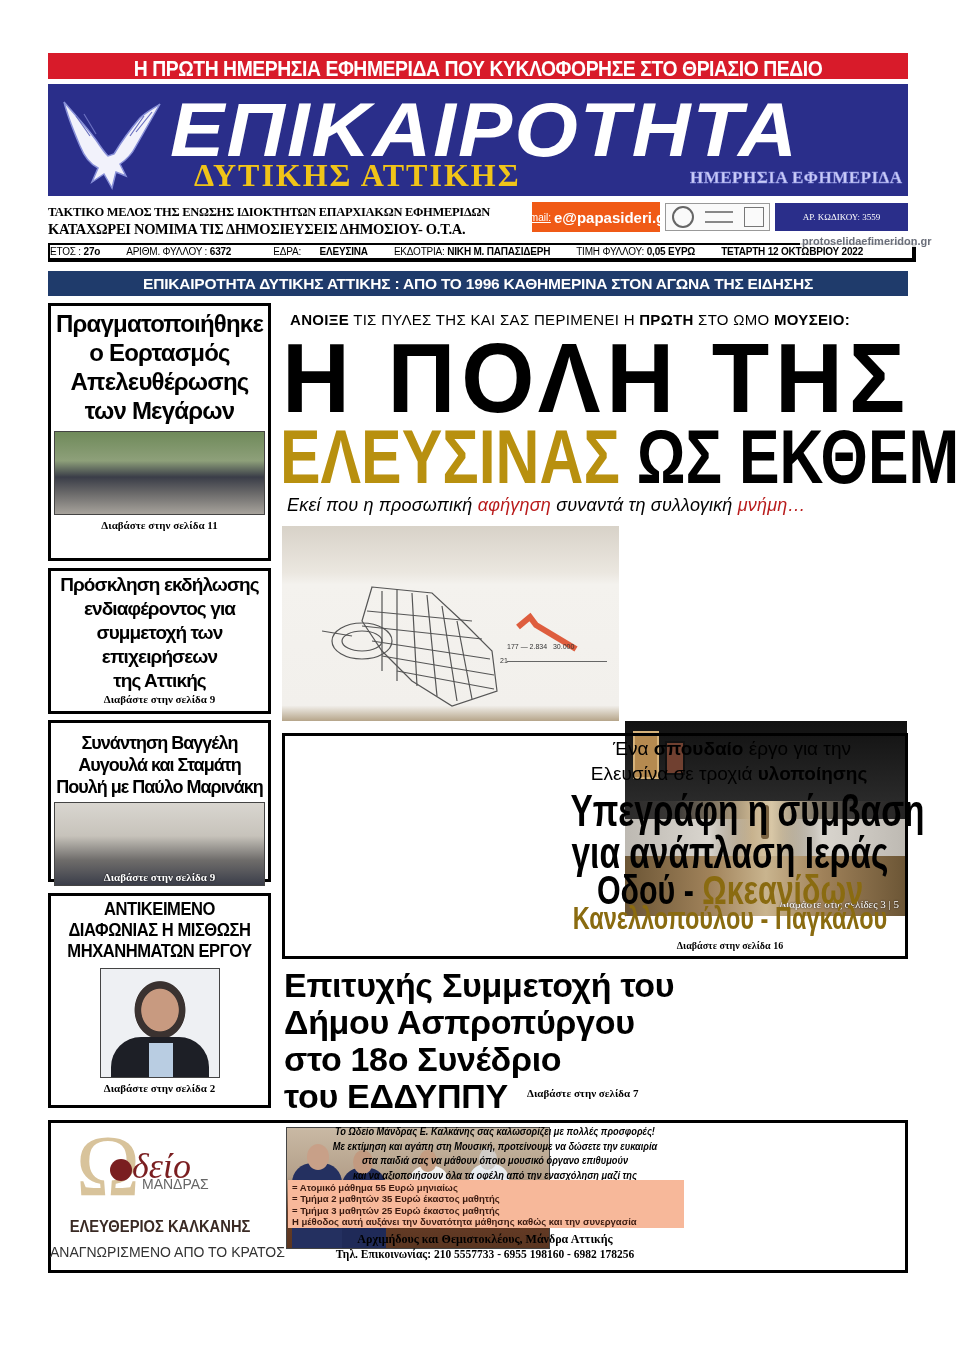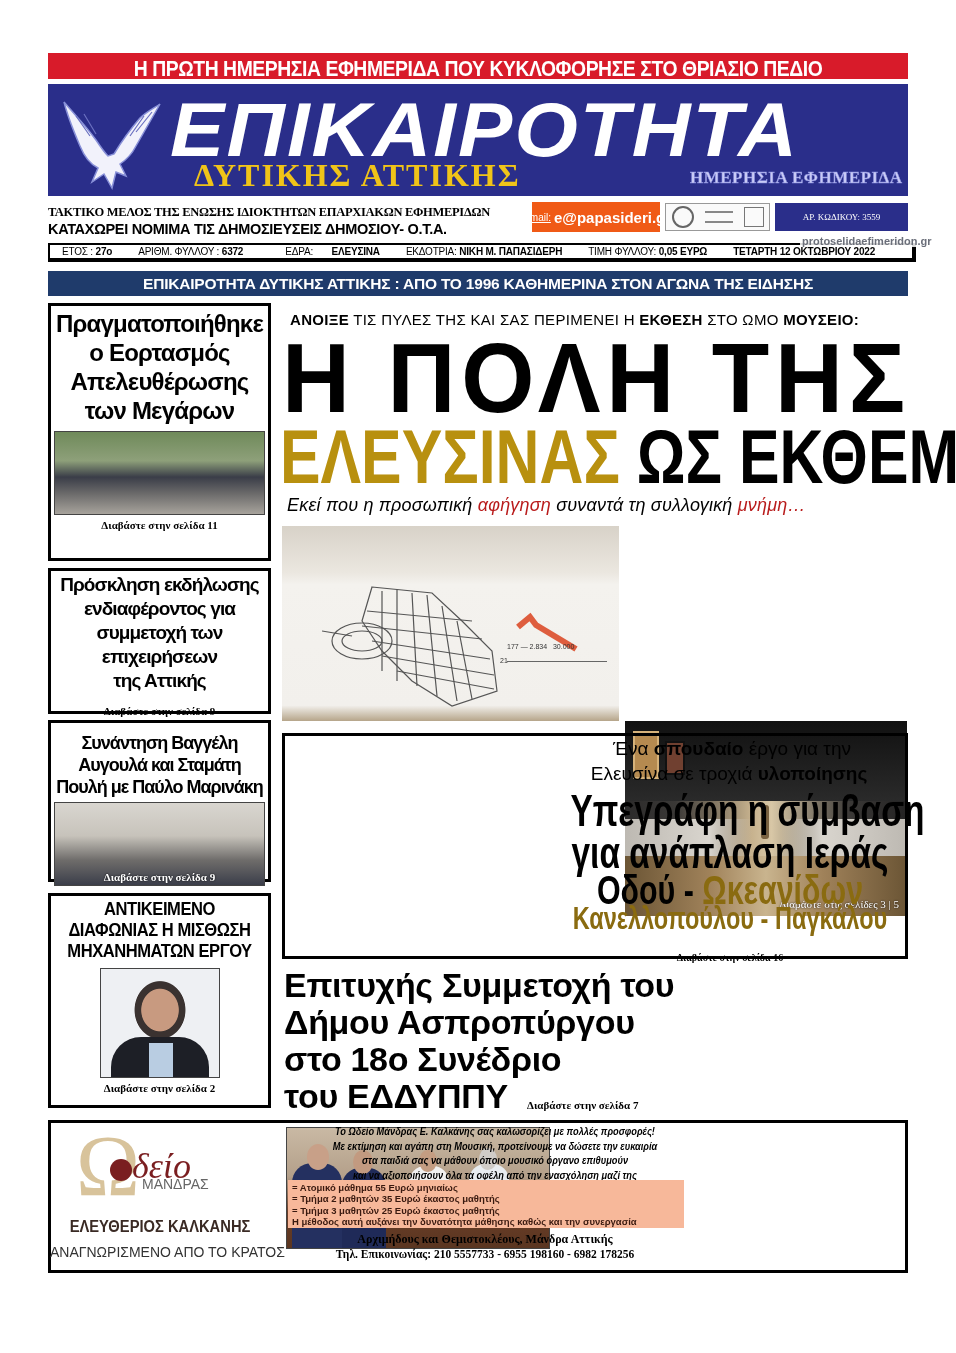--- a/index.html
+++ b/index.html
@@ -10,41 +10,41 @@
   .logo-title { left: 170px; top: 92px; font-family: "Liberation Sans", sans-serif; font-weight: bold; font-style: italic;
     font-size: 76px; color: #ffffff; letter-spacing: 2px; line-height: 76px; transform: scaleX(1.07); transform-origin: left top; }
   .logo-sub { left: 194px; top: 158px; font-family: "Liberation Serif", serif; font-weight: bold; color: #f0c419;
     font-size: 32px; letter-spacing: 2px; line-height: 34px; }
   .logo-daily { left: 690px; top: 168px; font-family: "Liberation Serif", serif; font-weight: bold; color: #c9cbf5;
     font-size: 17px; line-height: 20px; letter-spacing: 0.5px; -webkit-text-stroke: 0.5px #8a8fe0; }
   .eagle { left: 56px; top: 96px; width: 112px; height: 98px; }
 
   
   .member1 { left: 48px; top: 205px; font-family: "Liberation Serif", serif; font-weight: bold; font-size: 12.5px; letter-spacing: -0.3px; white-space: nowrap; }
-  .member2 { left: 48px; top: 221px; font-family: Liberation Sans, sans-serif; font-weight: bold; font-size: 14.5px; letter-spacing: -0.3px; white-space: nowrap; }
+  .member2 { left: 48px; top: 221px; font-family: Liberation Serif, serif; font-weight: bold; font-size: 14.5px; letter-spacing: -0.3px; white-space: nowrap; }
   .email-wrap { left: 532px; top: 202px; width: 128px; height: 30px; background: #f05a16; color:#fff; display:flex; align-items:center; justify-content:center; white-space:nowrap; }
   .email-wrap .lbl { font-size: 10px; text-decoration: underline; margin-right: 3px; }
   .email-wrap .val { font-size: 15px; font-weight: bold; }
   .stamps { left: 665px; top: 203px; width: 105px; height: 28px; border: 1px solid #999; background: #fafafa; display:flex; align-items:center; justify-content:space-around; }
   .stamps .circ { width: 22px; height: 22px; border-radius: 50%; border: 2px solid #666; }
   .stamps .lines { width: 28px; height: 12px; border-top: 2px solid #888; border-bottom: 2px solid #888; }
   .stamps .sq { width: 20px; height: 20px; border: 1px solid #777; }
   .code-box { left: 775px; top: 203px; width: 133px; height: 28px; background: #2a2e8a; color: #fff; font-family: "Liberation Serif", serif; font-size: 9px; display:flex; align-items:center; justify-content:center; white-space:nowrap; }
 
-  .meta-bar { left: 48px; top: 243px; width: 868px; height: 19px; border: 2px solid #000; border-bottom-width: 4px; border-right-width: 4px; display: flex; align-items: center; font-size: 10px; white-space: nowrap; padding-left: 12px; }
+  .meta-bar { left: 48px; top: 243px; width: 868px; height: 19px; border: 2px solid #000; border-bottom-width: 4px; border-right-width: 4px; display: flex; align-items: center; font-size: 10px; white-space: nowrap; padding-left: 0; }
   .meta-bar span { margin-right: 26px; letter-spacing: -0.2px; }
   .meta-bar b { font-weight: bold; }
   .watermark { left: 800px; top: 235px; font-size: 11px; font-weight: bold; color: #6b6f7a; background: rgba(255,255,255,0.85); padding: 0 2px; white-space: nowrap; }
 
   .slogan { left: 48px; top: 271px; width: 860px; height: 25px; background: #1f3b6b; color: #fff; font-weight: bold; font-size: 15.5px; display:flex; align-items:center; justify-content:center; white-space:nowrap; letter-spacing: -0.2px; }
 
   
   .lbox { border: 3px solid #000; background: #fff; }
   .lhead { font-family: "Liberation Sans", sans-serif; font-weight: bold; text-align: center; color: #000; letter-spacing: -0.8px; }
-  .readmore { font-family: "Liberation Serif", serif; font-weight: bold; font-size: 11px; text-align: center; margin-top: 12px; }
+  .readmore { font-family: "Liberation Serif", serif; font-weight: bold; font-size: 11px; text-align: center; }
   .photo { background: #888; overflow: hidden; position: relative; border: 1px solid #444; }
 
   
   .kicker { left: 290px; top: 311px; font-size: 15px; letter-spacing: 0.3px; white-space: nowrap; }
   .kicker b { font-weight: bold; }
   .kicker span { font-weight: normal; }
   .headline1 { left: 282px; top: 330px; font-weight: bold; font-size: 96px; line-height: 96px; letter-spacing: 2px; transform: scaleX(0.93); transform-origin: left top; white-space: nowrap; }
   .headline2 { left: 280px; top: 420px; font-weight: bold; font-size: 74px; line-height: 74px; white-space: nowrap; transform: scaleX(0.75); transform-origin: left top; letter-spacing: 0px; }
   .headline2 .gold { color: #b8900f; }
   .deck { left: 287px; top: 495px; font-style: italic; font-size: 18px; white-space: nowrap; letter-spacing: 0.2px; }
@@ -147,21 +147,21 @@
     <div>ΜΗΧΑΝΗΜΑΤΩΝ ΕΡΓΟΥ</div>
   </div>
   <div class="photo" style="margin:6px auto 0 auto;width:120px;height:110px;background:radial-gradient(ellipse at 50% 38%,#c89a80 0 22%,#3a3230 23% 30%,#eef0f3 31% 100%);">
     <div style="position:absolute;left:10px;right:10px;bottom:0;height:40px;background:#1d1f26;border-radius:30px 30px 0 0;"></div>
     <div style="position:absolute;left:48px;width:24px;bottom:0;height:34px;background:#b9cde2;"></div>
   </div>
   <div class="readmore" style="margin-top:4px;">Διαβάστε στην σελίδα 2</div>
 </div>
 
 <div class="abs kicker">
-  <b>ΑΝΟΙΞΕ</b><span> ΤΙΣ ΠΥΛΕΣ ΤΗΣ ΚΑΙ ΣΑΣ ΠΕΡΙΜΕΝΕΙ Η </span><b>ΕΚΘΕΣΗ</b><span> ΣΤΟ ΩΜΟ </span><b>ΜΟΥΣΕΙΟ:</b>
+  <b>ΑΝΟΙΞΕ</b><span> ΤΙΣ ΠΥΛΕΣ ΤΗΣ ΚΑΙ ΣΑΣ ΠΕΡΙΜΕΝΕΙ Η </span><b>ΠΡΩΤΗ</b><span> ΣΤΟ ΩΜΟ </span><b>ΜΟΥΣΕΙΟ:</b>
 </div>
 <div class="abs headline1" style="font-size:98px;transform:scaleX(0.96);letter-spacing:6px;">Η ΠΟΛΗ ΤΗΣ</div>
 <div class="abs headline2" style="font-size:76px;transform:scaleX(0.80);">
   <span class="gold">ΕΛΕΥΣΙΝΑΣ</span><span> ΩΣ ΕΚΘΕΜΑ</span>
 </div>
 <div class="abs deck">
   <span>Εκεί που η προσωπική </span><span class="acc">αφήγηση</span><span> συναντά τη συλλογική </span><span class="acc">μνήμη…</span>
 </div>
 
 <div class="abs photo" style="left:282px;top:526px;width:337px;height:195px;background:linear-gradient(180deg,#d8d2c8 0%,#ebe7e0 24%,#f4f2ee 30%,#f2f0ec 92%,#b6a58a 100%);border:none;">

